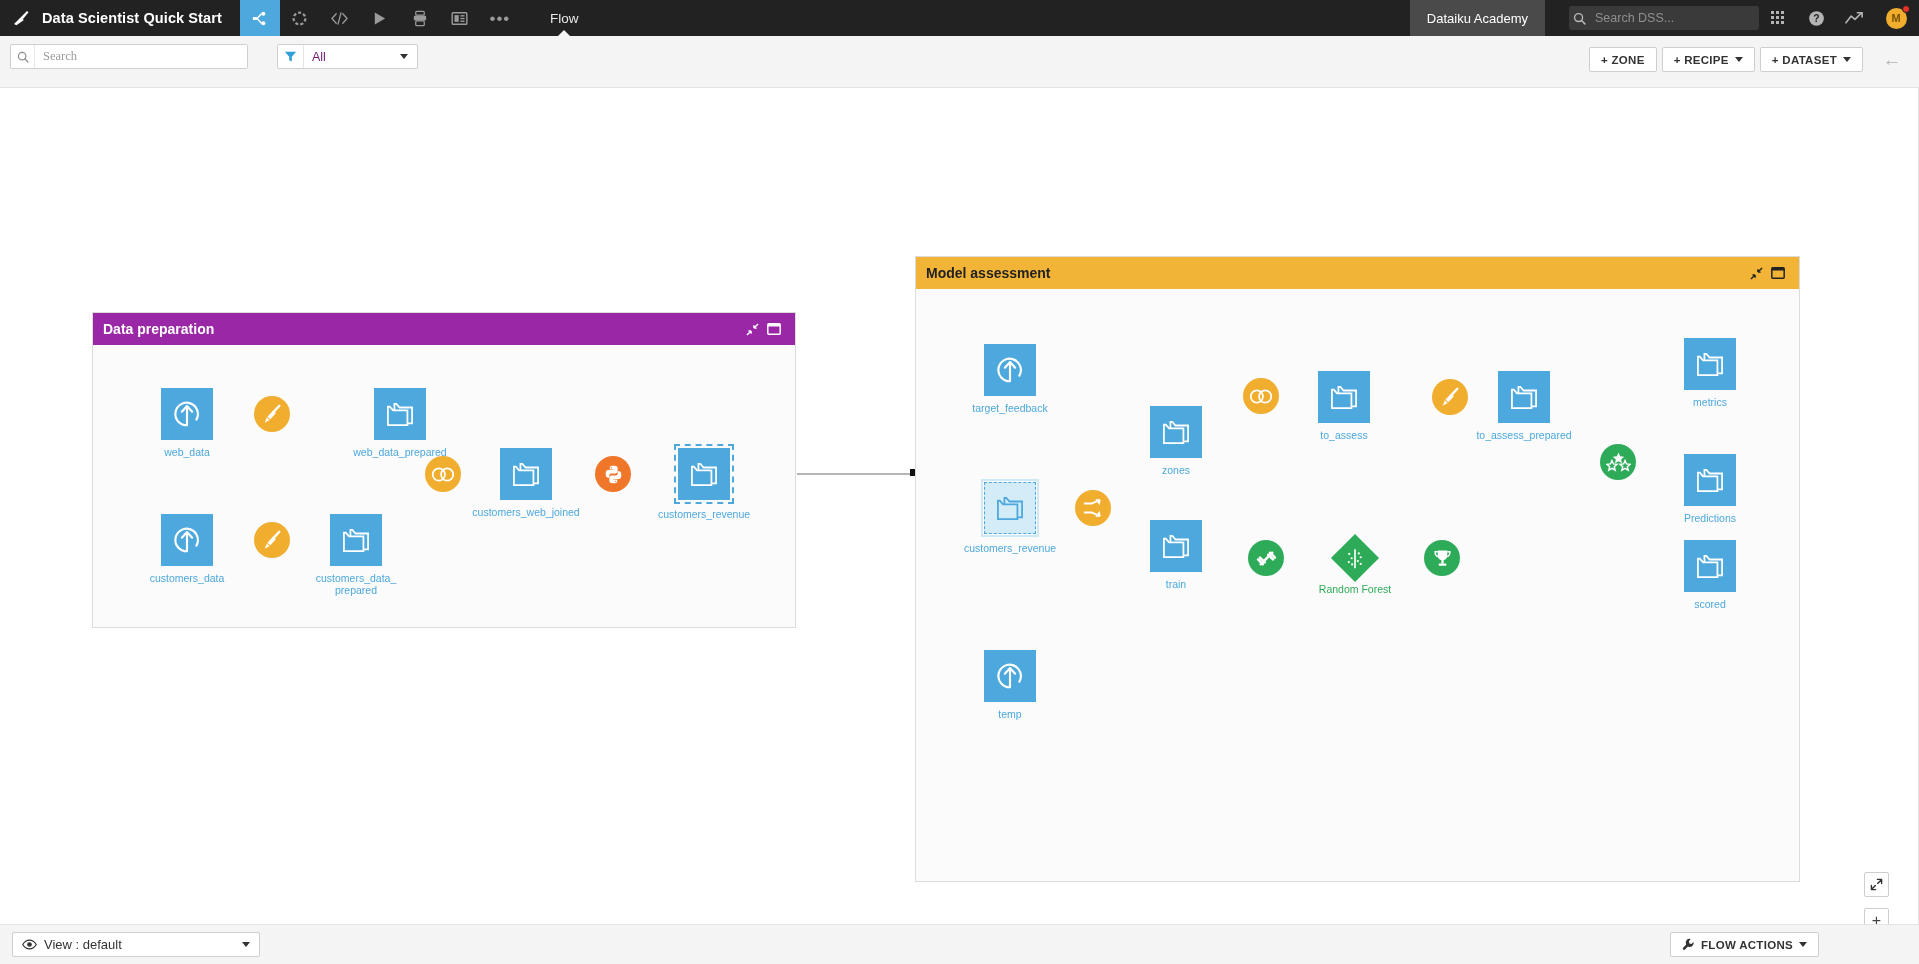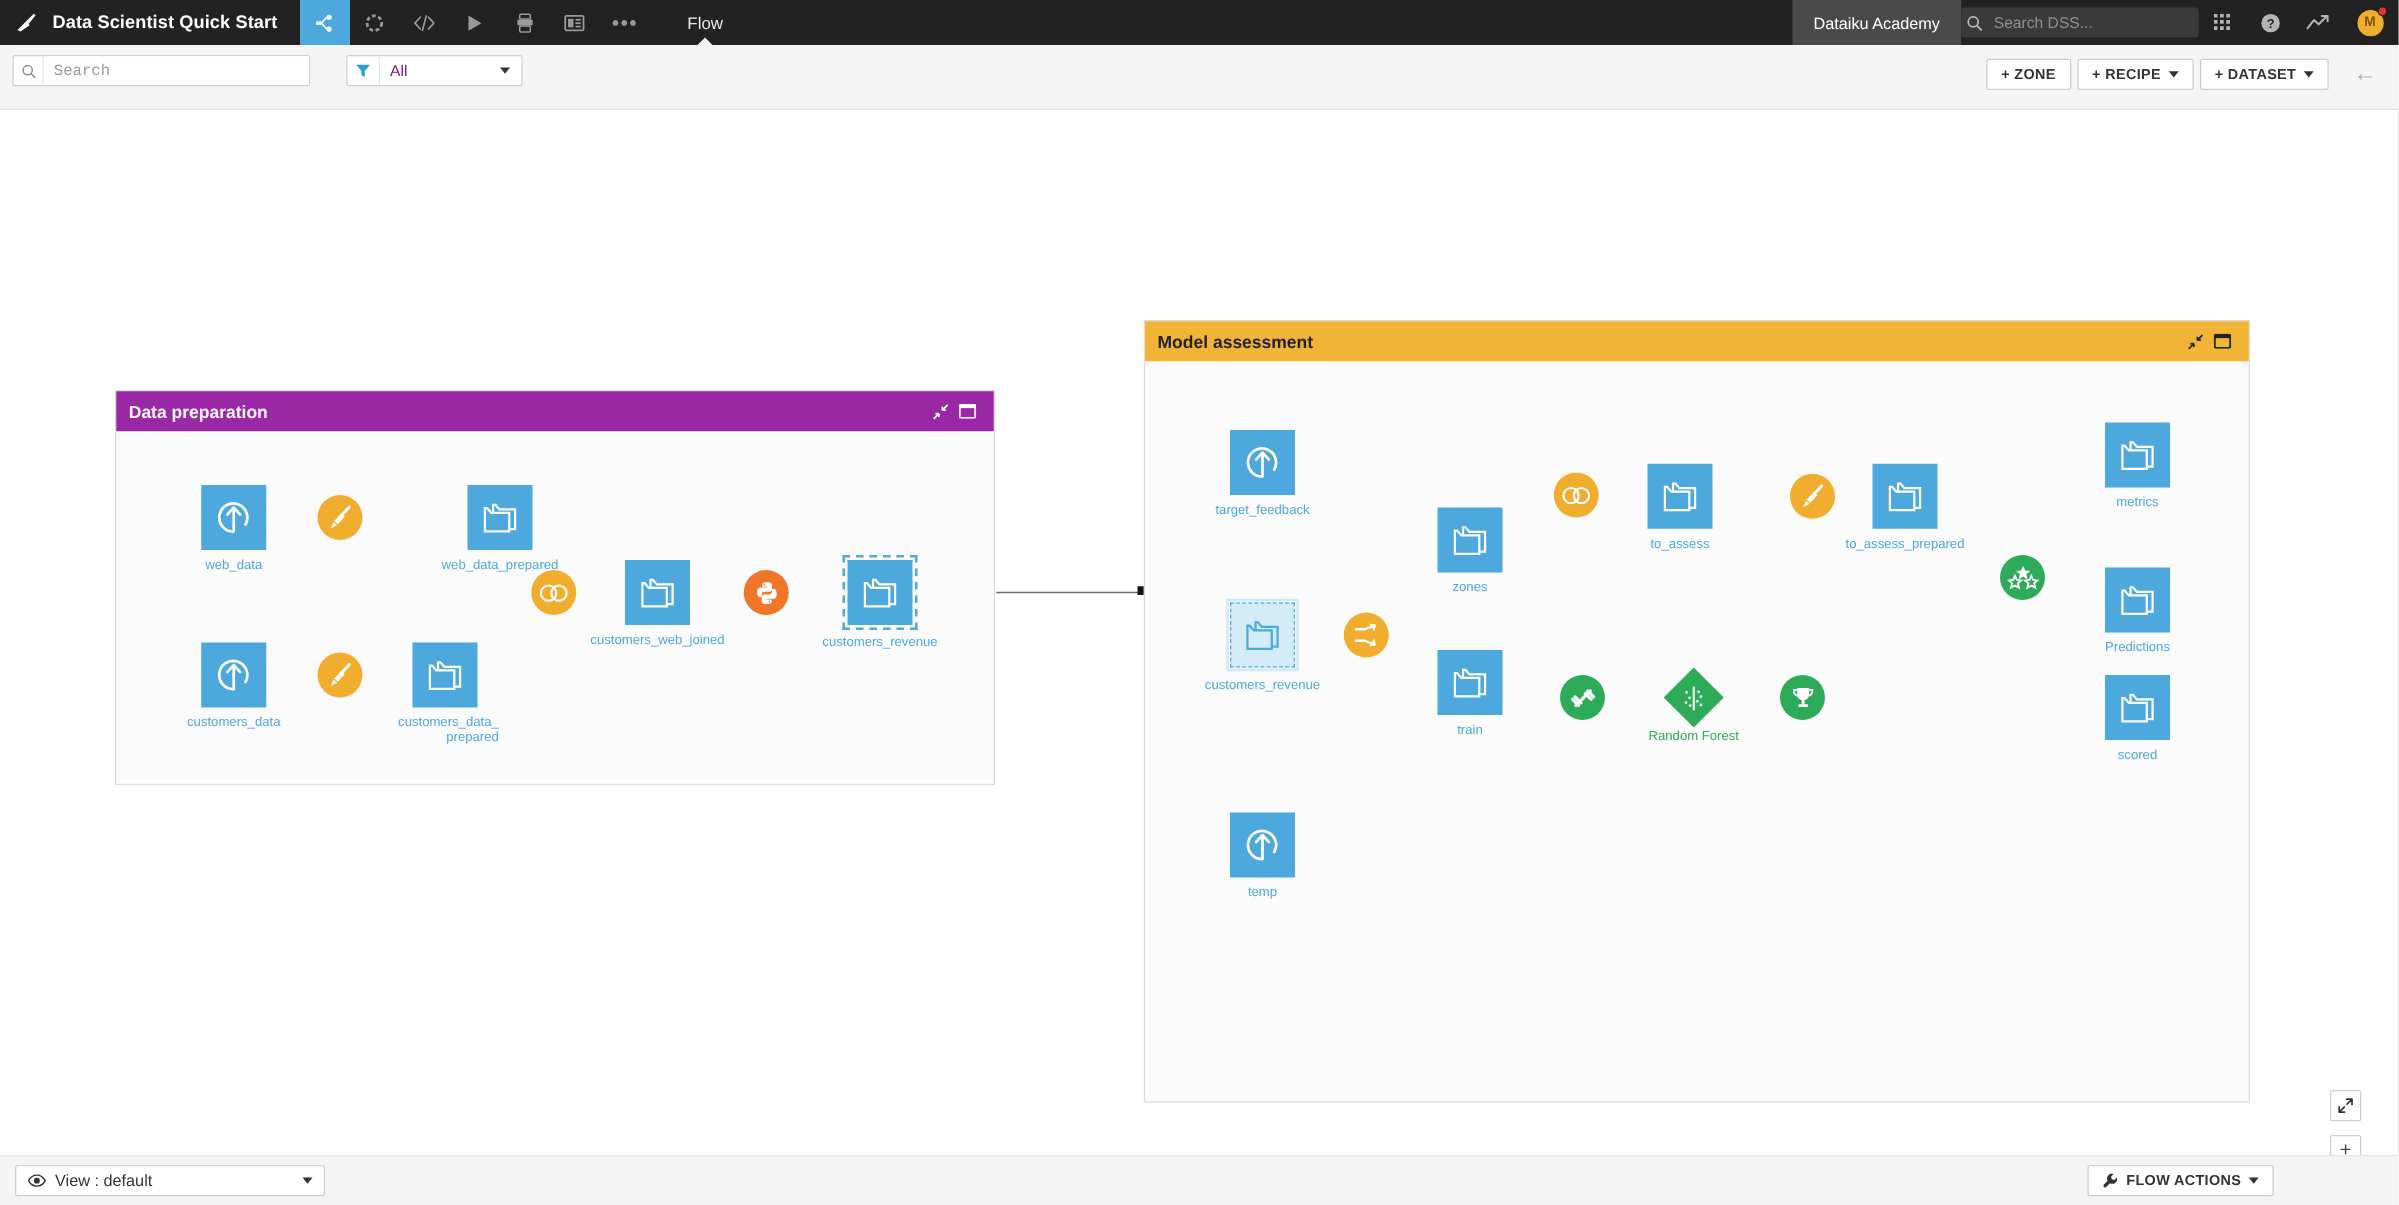--- a/index.html
+++ b/index.html
@@ -41,21 +41,21 @@
     border-right: 7px solid transparent; border-bottom: 7px solid #f4f4f4;
   }
   .nav-grow { flex: 1 1 auto; }
   .academy-btn {
     display: flex; align-items: center; padding: 0 17px;
     background: #4a4a4a; color: #ffffff; font-size: 13px; cursor: pointer;
   }
   .dss-search {
     display: flex; align-items: center; gap: 9px;
     background: #3a3a3a; border-radius: 3px; height: 24px;
-    margin: 6px 0 6px 0; padding: 0 4px; width: 190px; cursor: text;
+    margin: 6px 0 6px 24px; padding: 0 4px; width: 190px; cursor: text;
   }
   .dss-search input {
     background: transparent; border: none; outline: none;
     color: #cdcdcd; font-size: 12.5px; width: 140px;
     font-family: "Liberation Sans", sans-serif;
   }
   .dss-search input::placeholder { color: #8f8f8f; }
   .right-icon {
     width: 38px; display: flex; align-items: center; justify-content: center;
     color: #b4b4b4; cursor: pointer;
@@ -79,21 +79,21 @@
   .search-group {
     position: absolute; left: 10px; top: 8px; display: flex;
     height: 25px; border: 1px solid #cfcfcf; background: #fff; border-radius: 2px;
   }
   .search-group .sg-icon {
     width: 24px; display: flex; align-items: center; justify-content: center;
     color: #8d8d8d; border-right: 1px solid #e6e6e6;
   }
   .search-group input {
     border: none; outline: none; width: 212px; padding: 0 8px;
-    font-size: 12.5px; color: #a21caf; font-family: Liberation Mono, monospace;
+    font-size: 12.5px; color: #a21caf; font-family: Liberation Serif, serif;
   }
   .search-group input::placeholder { color: #9b9b9b; }
   .filter-group {
     position: absolute; left: 277px; top: 8px; display: flex;
     height: 25px; border: 1px solid #cfcfcf; background: #fff; border-radius: 2px;
     align-items: center; cursor: pointer;
   }
   .filter-group .fg-icon {
     width: 26px; display: flex; align-items: center; justify-content: center;
     border-right: 1px solid #e6e6e6; height: 100%;
@@ -177,21 +177,21 @@
   .rc-circle.eval   { background: #2eab58; }
   .model-diamond {
     width: 34px; height: 34px; background: #2eab58;
     transform: rotate(45deg); display: flex; align-items: center;
     justify-content: center; cursor: pointer;
   }
   .model-diamond > span { transform: rotate(-45deg); display:flex; }
   .node-label {
     position: absolute; left: 50%; transform: translateX(-50%);
     font-size: 10.5px; color: #4ca8dd; white-space: nowrap;
-    text-align: right; line-height: 12px; cursor: pointer;
+    text-align: center; line-height: 12px; cursor: pointer;
   }
   .node-label.model { color: #2eab58; }
   .node-label.two { white-space: normal; width: 86px; }
 
   
   #bottombar {
     position: absolute; top: 924px; left: 0; width: 1919px; height: 40px;
     background: #f4f4f4; border-top: 1px solid #e4e4e4;
   }
   .view-select {

